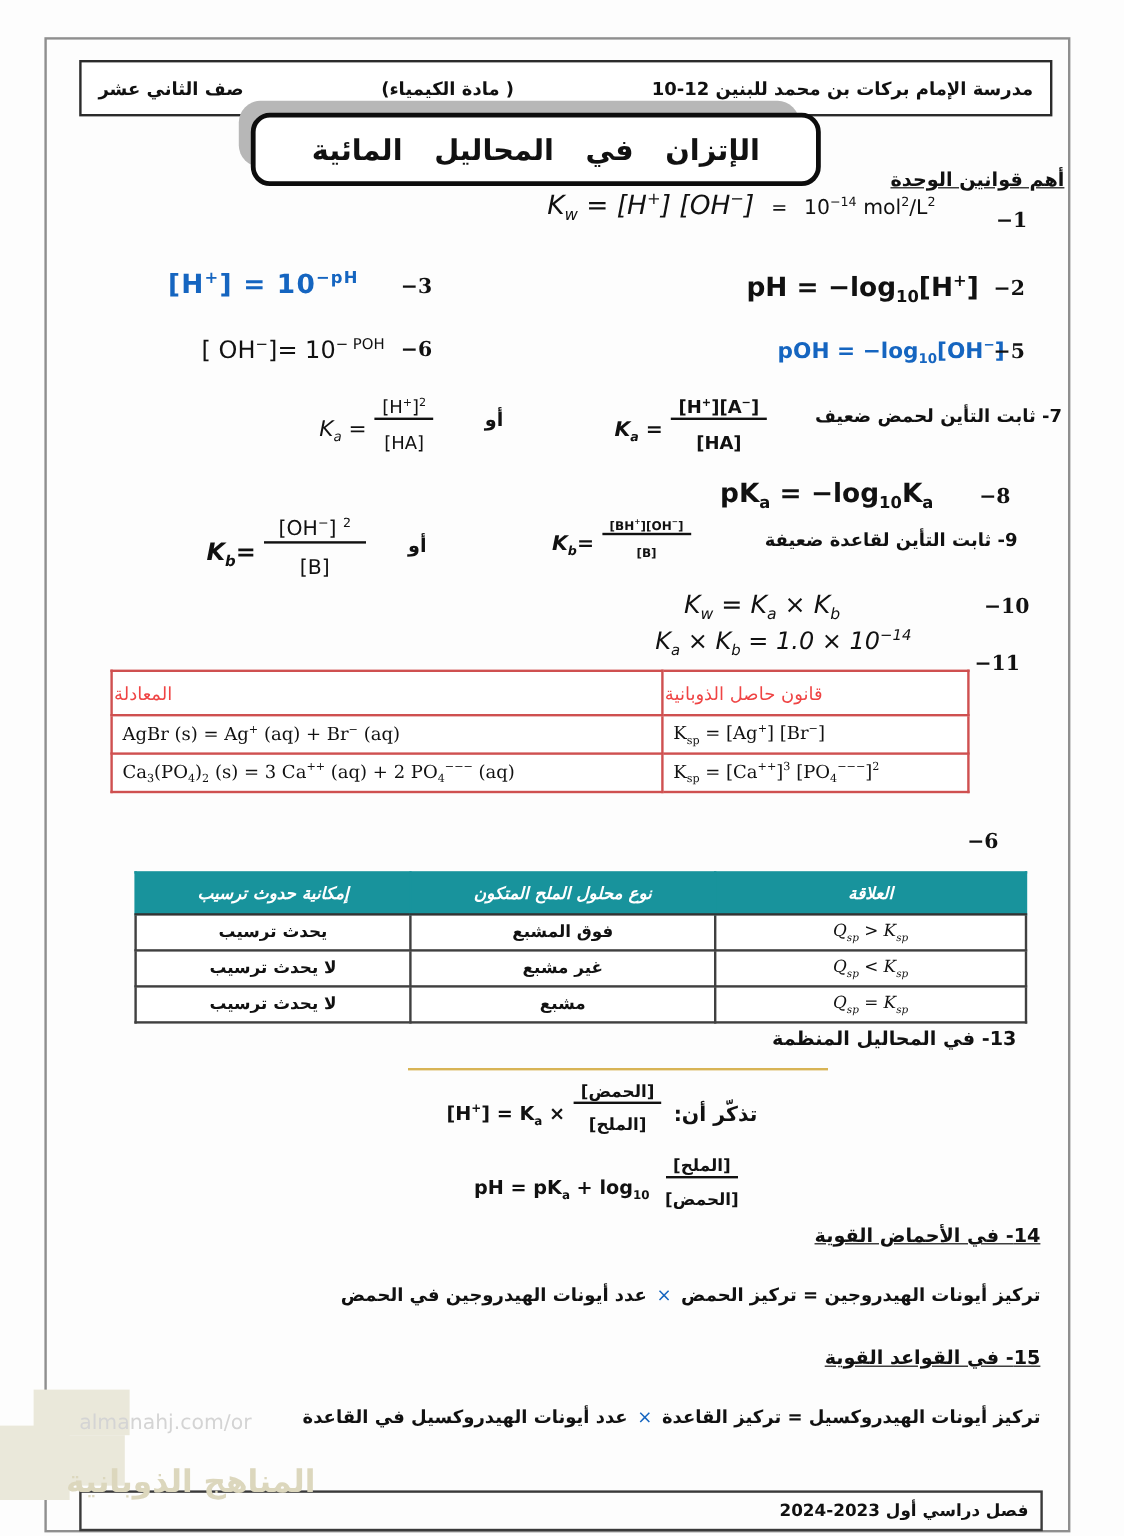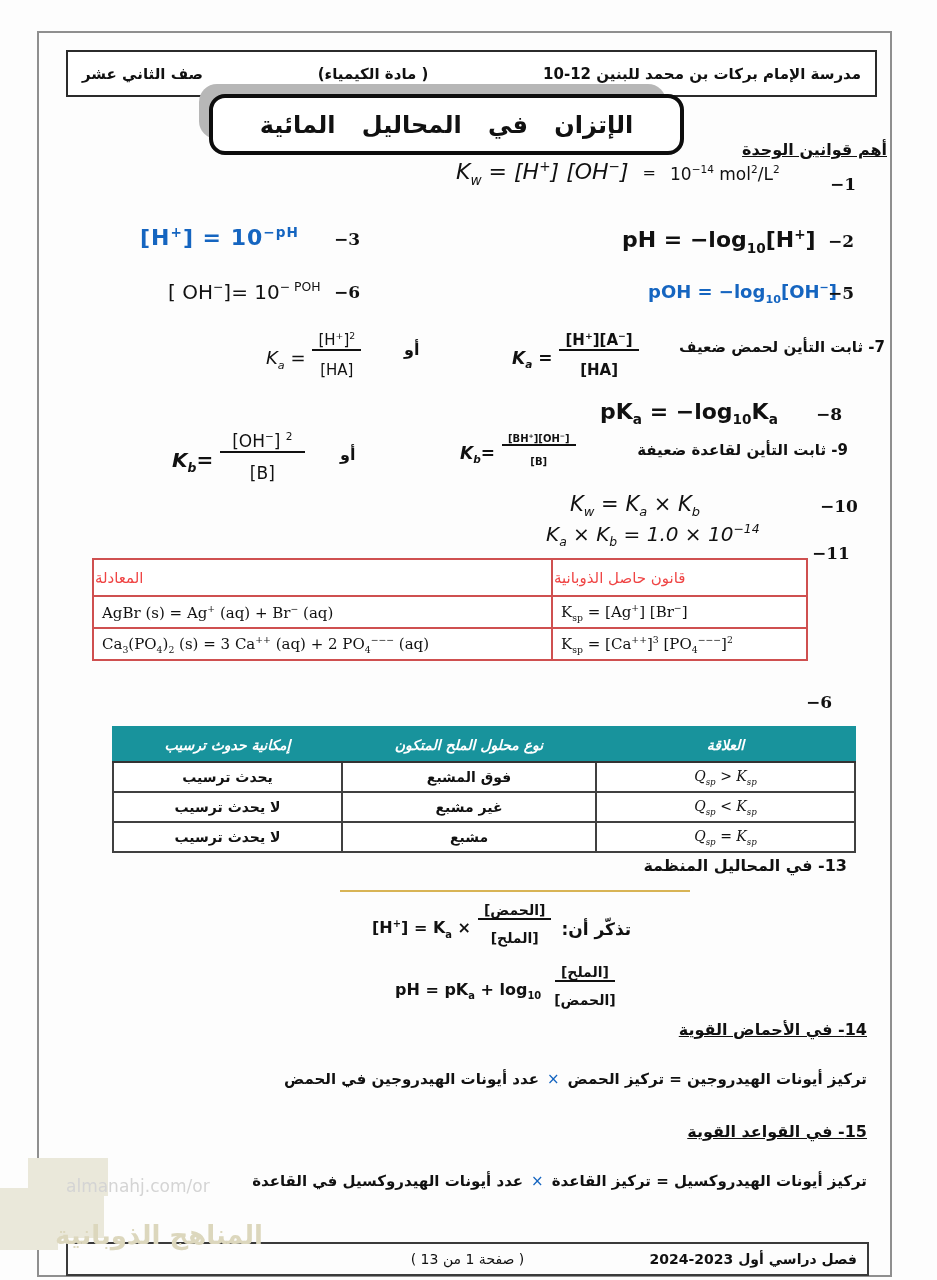--- a/index.html
+++ b/index.html
@@ -229,14 +229,13 @@
 </div>
 
 <div class="abs wm-block" style="left:28px;top:1158px;width:80px;height:38px;"></div>
 <div class="abs wm-block" style="left:0px;top:1188px;width:58px;height:62px;"></div>
 <div class="abs wm-block" style="left:48px;top:1196px;width:56px;height:42px;"></div>
 <div class="abs wm-url">almanahj.com/or</div>
 <div class="abs wm-ar">المناهج الذوبانية</div>
 
 <div class="abs footer">
   <span class="footer-semester">فصل دراسي أول 2023-2024</span>
-  <span class="footer-page">( صفحة 1 من 13 )</span>
 </div>
 
 </body></html>

